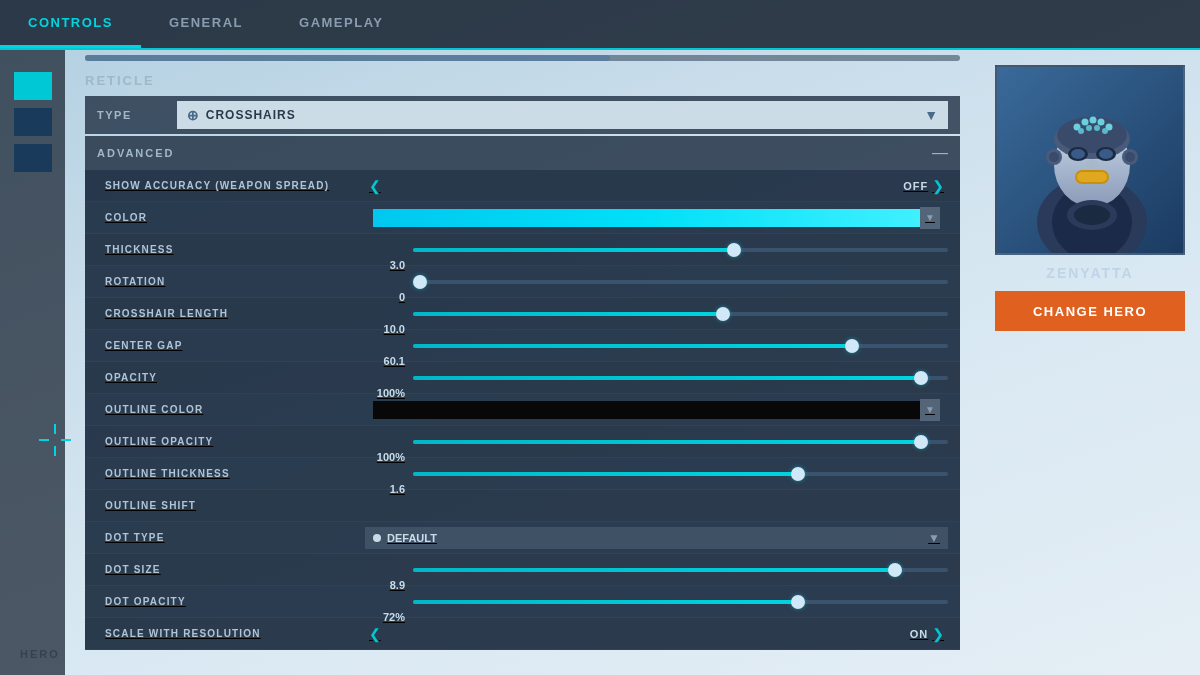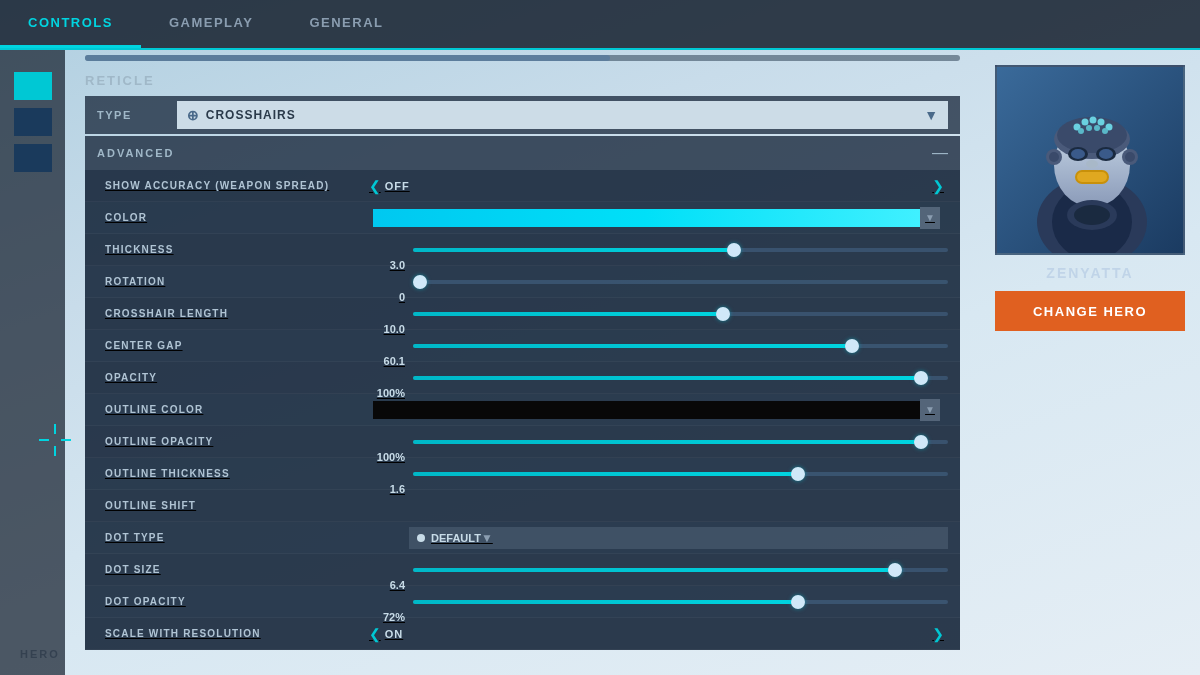--- a/index.html
+++ b/index.html
@@ -240,21 +240,21 @@
 
     .arrow-btn {
       color: #00c8d4;
       font-size: 14px;
       cursor: pointer;
       padding: 0 4px;
     }
 
     .arrow-value {
       flex: 1;
-      text-align: left;
+      text-align: right;
       font-size: 11px;
       font-weight: 700;
       letter-spacing: 1px;
       color: #c8dce8;
     }
 
     
     .slider-control {
       display: flex;
       align-items: center;
@@ -330,26 +330,26 @@
       justify-content: center;
       color: #8a9db0;
       font-size: 10px;
       flex-shrink: 0;
     }
 
     
     .dot-dropdown {
       display: flex;
       align-items: center;
+      justify-content: space-between;
       width: 100%;
       height: 22px;
       background: rgba(180, 200, 220, 0.15);
       padding: 0 8px;
       cursor: pointer;
-      margin-left: 44px;
     }
 
     .dot-dropdown-content {
       display: flex;
       align-items: center;
       gap: 6px;
       font-size: 11px;
       font-weight: 700;
       color: #c8dce8;
     }
@@ -412,22 +412,22 @@
       text-transform: uppercase;
     }
   </style>
 </head>
 <body>
 
 <div class="bg-overlay"></div>
 
 <div class="nav-tabs">
   <div class="nav-tab active">CONTROLS</div>
+  <div class="nav-tab">GENERAL</div>
   <div class="nav-tab">GAMEPLAY</div>
-  <div class="nav-tab">GENERAL</div>
 </div>
 
 <div class="main-content">
 
   <div class="left-sidebar">
     <div class="sidebar-item-block active"></div>
     <div class="sidebar-item-block"></div>
     <div class="sidebar-item-block"></div>
   </div>
 
@@ -592,21 +592,21 @@
             </div>
             <span style="color:#8a9db0;font-size:12px;">▼</span>
           </div>
         </div>
       </div>
 
       <div class="setting-row">
         <span class="setting-name">DOT SIZE</span>
         <div class="setting-control">
           <div class="slider-control">
-            <span class="slider-value">6.4</span>
+            <span class="slider-value">8.9</span>
             <div class="slider-track">
               <div class="slider-fill" style="width:90%"></div>
               <div class="slider-thumb" style="left:calc(90% - 7px)"></div>
             </div>
           </div>
         </div>
       </div>
 
       <div class="setting-row">
         <span class="setting-name">DOT OPACITY</span>

